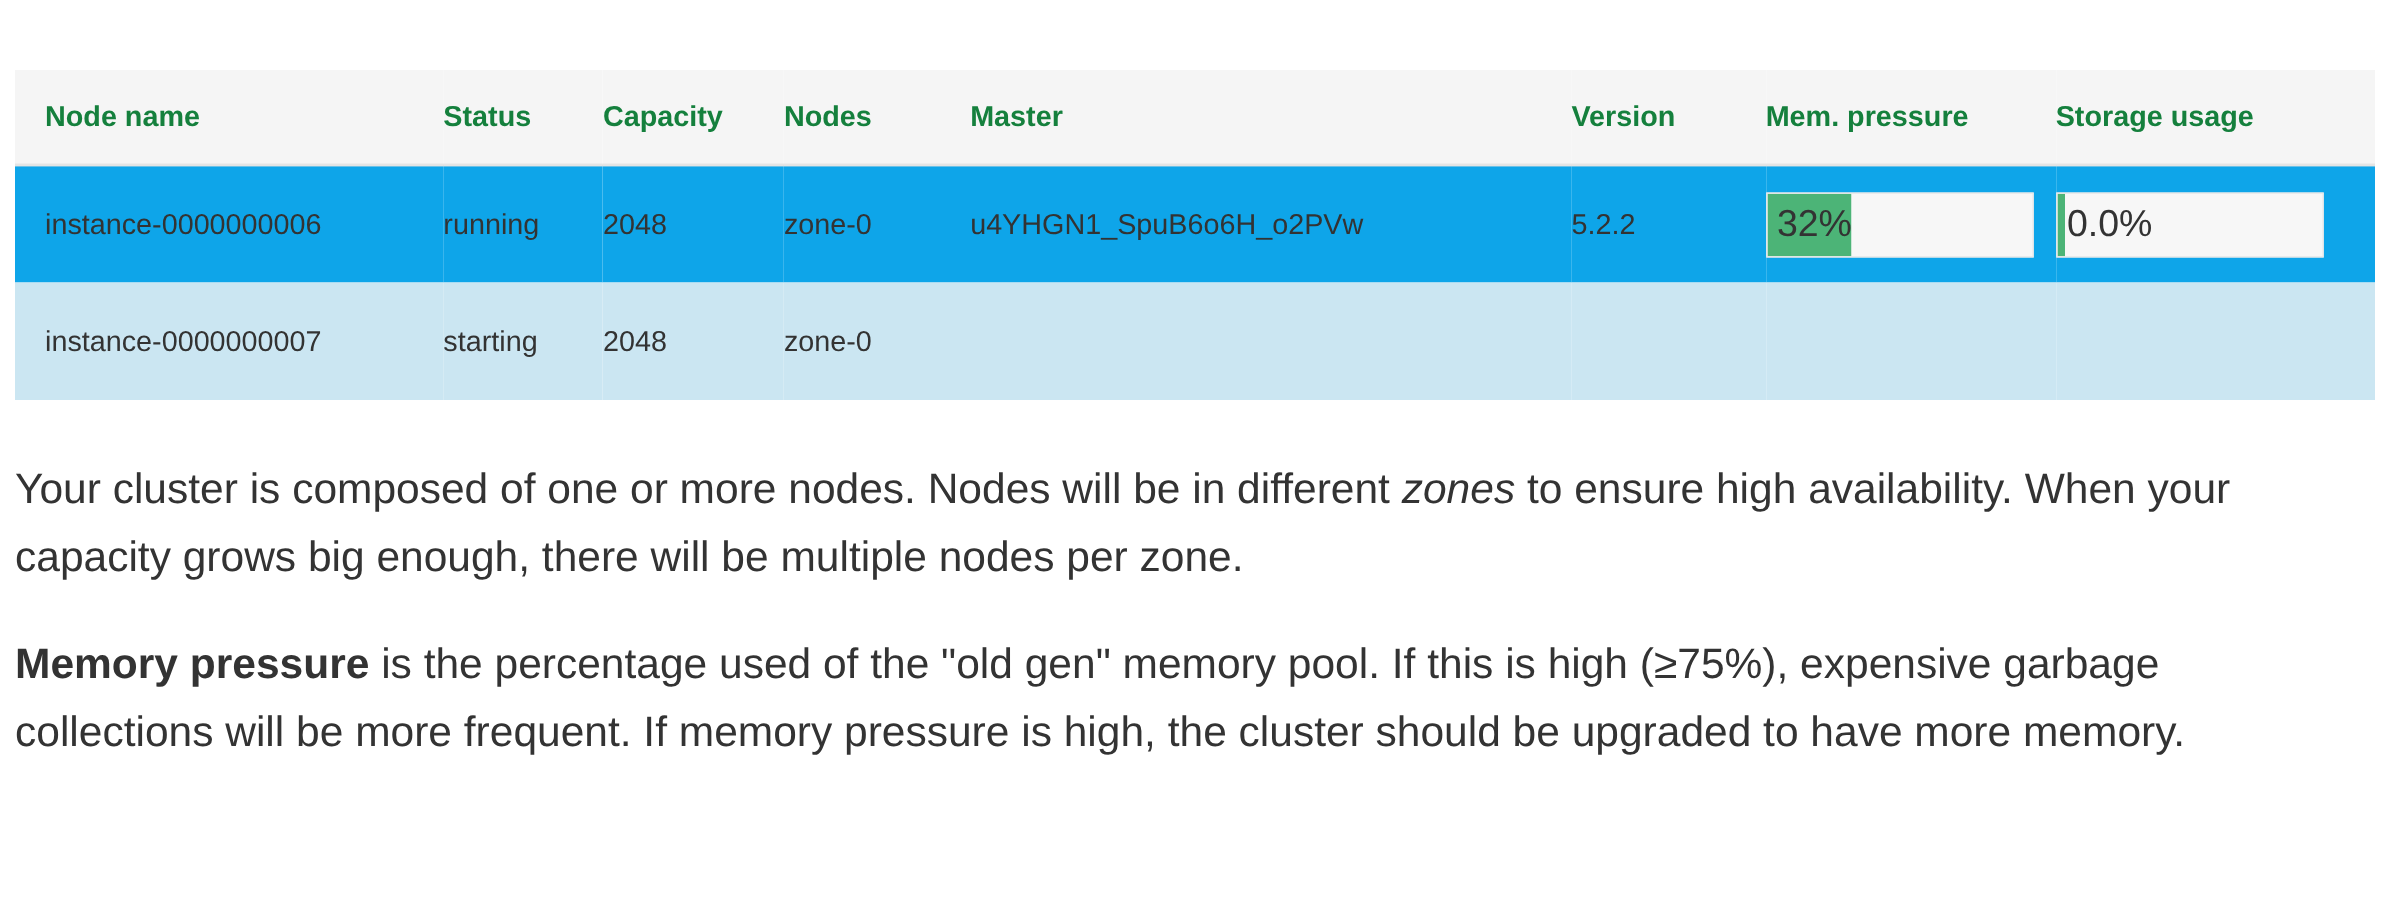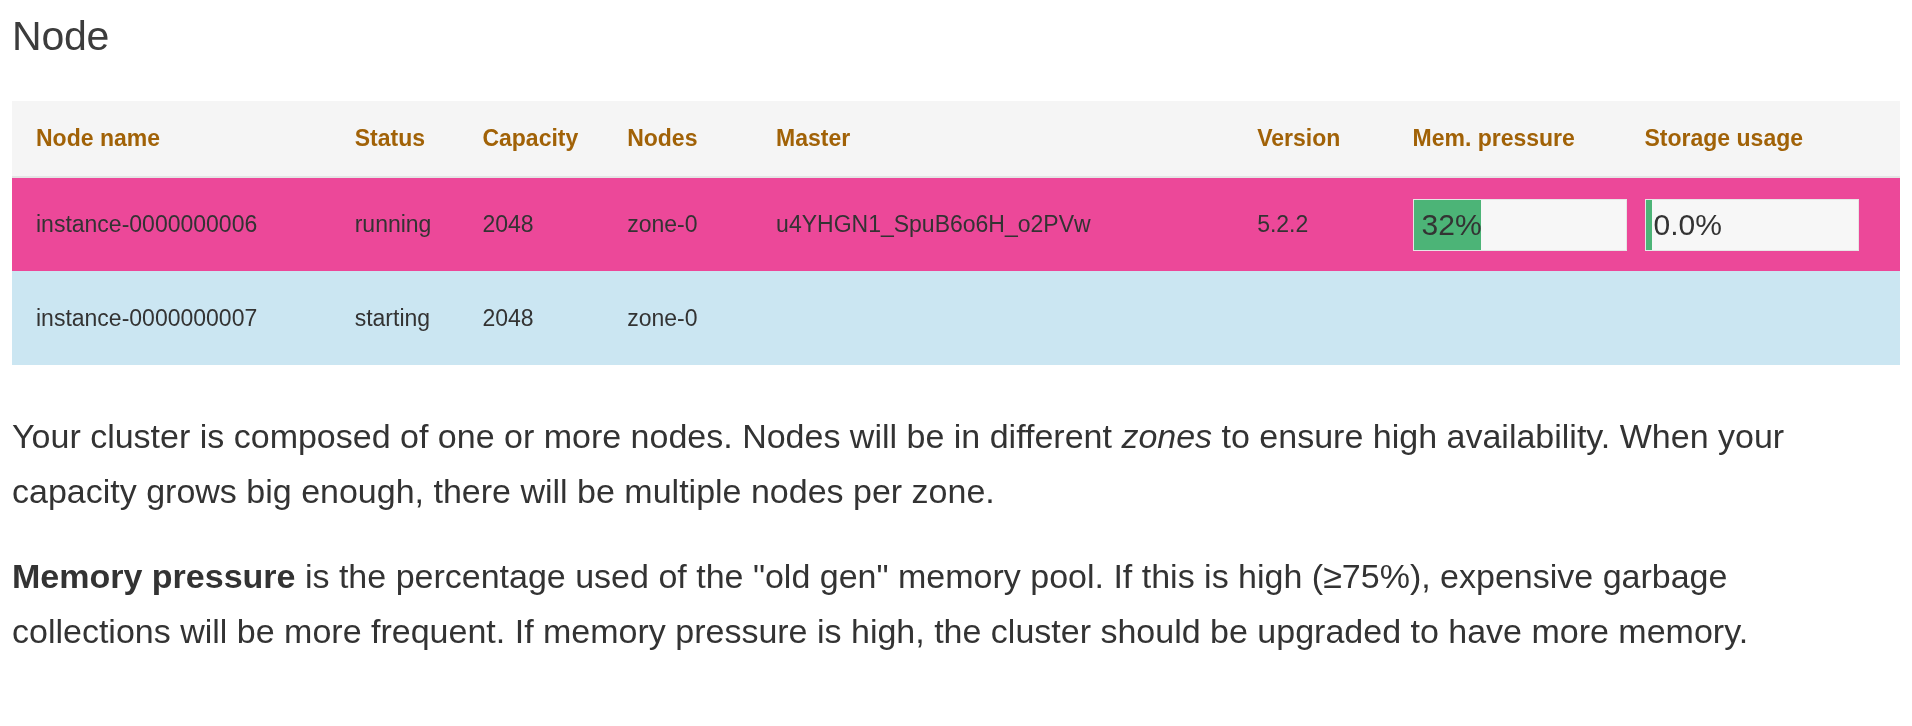--- a/index.html
+++ b/index.html
@@ -36,35 +36,35 @@
     width: 1888px;
     border-collapse: collapse;
     table-layout: fixed;
     font-size: 23px;
   }
   table.node-table thead th {
     background: #f5f5f5;
     text-align: left;
     font-weight: bold;
     font-size: 23px;
-    color: #a16207;
+    color: #15803d;
     padding: 24px 0 24px 0;
     height: 76px;
     vertical-align: middle;
     border-bottom: 2px solid #e4e4e4;
   }
   table.node-table tbody td {
     font-size: 23px;
     color: #333333;
     vertical-align: middle;
     padding: 0;
     height: 94px;
     font-weight: 400;
   }
-  tr.row-running td { background: #ec4899; }
+  tr.row-running td { background: #0ea5e9; }
   tr.row-starting td { background: #cbe6f2; height: 60px; }
 
   
   .c-name    { width: 322px; padding-left: 24px !important; }
   .c-status  { width: 120px; }
   .c-cap     { width: 136px; }
   .c-zone    { width: 140px; }
   .c-master  { width: 452px; }
   .c-version { width: 146px; }
   .c-mem     { width: 218px; }
@@ -109,21 +109,20 @@
   .prose p { margin: 0 0 30px 0; }
   .prose p:last-child { margin-bottom: 0; }
   .prose em { font-style: italic; }
   .prose strong { font-weight: bold; }
 </style>
 </head>
 <body>
 
 <div class="page">
 
-  <h1 class="page-title">Node</h1>
 
   <div class="node-table-wrap">
     <table class="node-table">
       <thead>
         <tr>
           <th class="c-name">Node name</th>
           <th class="c-status">Status</th>
           <th class="c-cap">Capacity</th>
           <th class="c-zone">Nodes</th>
           <th class="c-master">Master</th>

